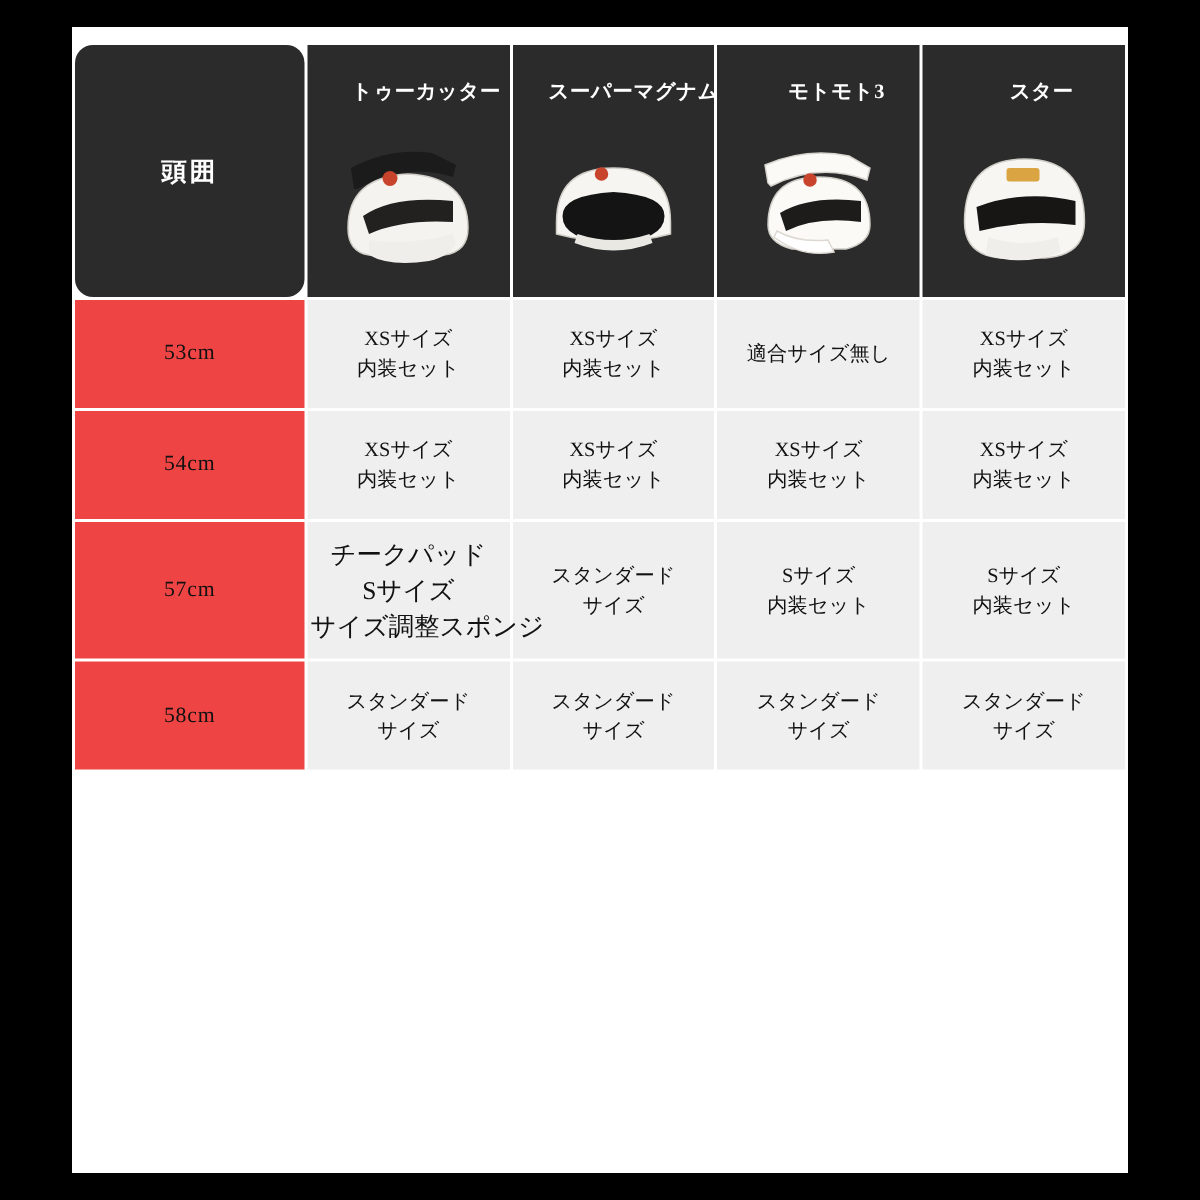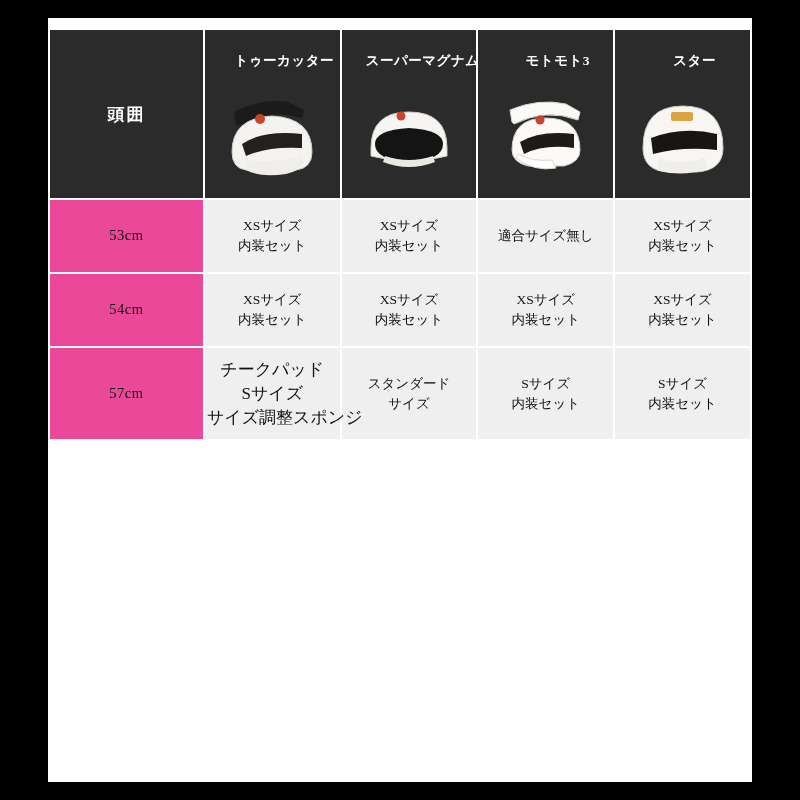--- a/index.html
+++ b/index.html
@@ -51,20 +51,21 @@
     padding: 0;
     height: 168px;
   }
 
   th.head-label {
     width: 152px;
     font-size: 17px;
     font-weight: bold;
     letter-spacing: 2px;
     text-align: center;
+    border-radius: 12px;
   }
 
   th.head-model {
     width: 134px;
     text-align: center;
   }
 
   .model-name {
     display: block;
     font-size: 13.5px;
@@ -95,21 +96,21 @@
     color: #111111;
     text-align: center;
     vertical-align: middle;
     font-size: 13.5px;
     line-height: 1.45;
     padding: 10px 2px;
     height: 52px;
   }
 
   tbody td.row-head {
-    background: #ec4899;
+    background: #ef4444;
     font-size: 14.5px;
     letter-spacing: 0.5px;
     font-weight: normal;
   }
 
   td .line {
     display: block;
     white-space: nowrap;
   }
 
@@ -241,19 +242,38 @@
           <td>
             <span class="line">Sサイズ</span>
             <span class="line">内装セット</span>
           </td>
           <td>
             <span class="line">Sサイズ</span>
             <span class="line">内装セット</span>
           </td>
         </tr>
 
+        <tr>
+          <td class="row-head">58cm</td>
+          <td>
+            <span class="line">スタンダード</span>
+            <span class="line">サイズ</span>
+          </td>
+          <td>
+            <span class="line">スタンダード</span>
+            <span class="line">サイズ</span>
+          </td>
+          <td>
+            <span class="line">スタンダード</span>
+            <span class="line">サイズ</span>
+          </td>
+          <td>
+            <span class="line">スタンダード</span>
+            <span class="line">サイズ</span>
+          </td>
+        </tr>
 
 
 
       </tbody>
     </table>
   </div>
 </div>
 
 </body></html>

